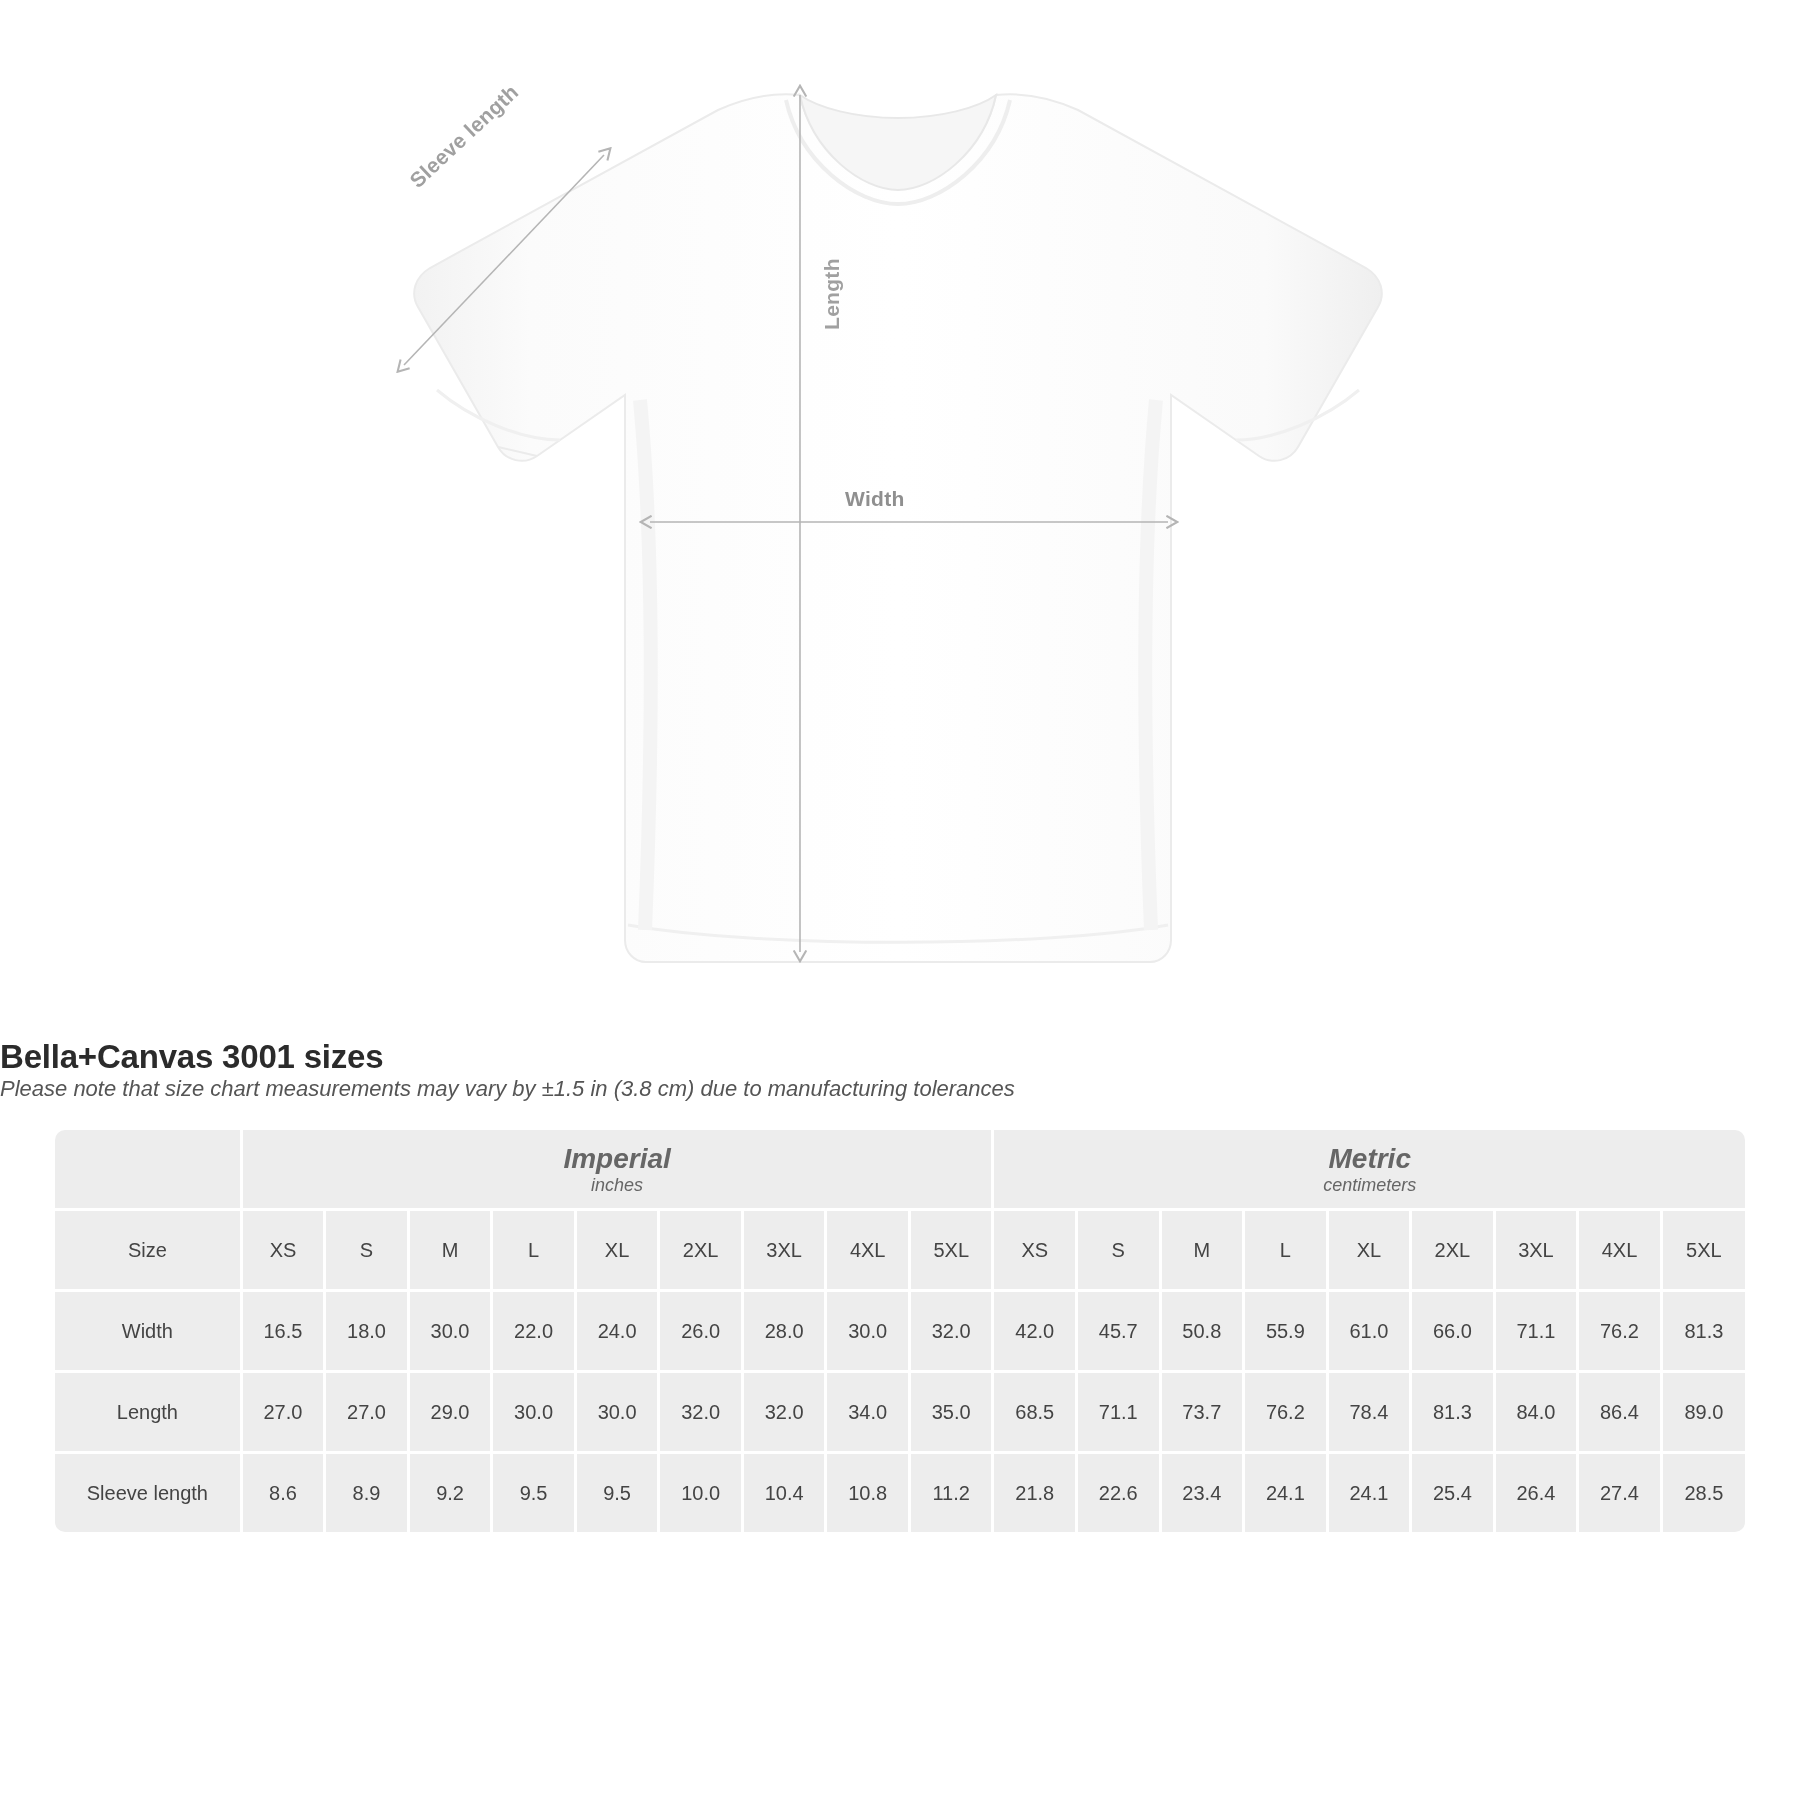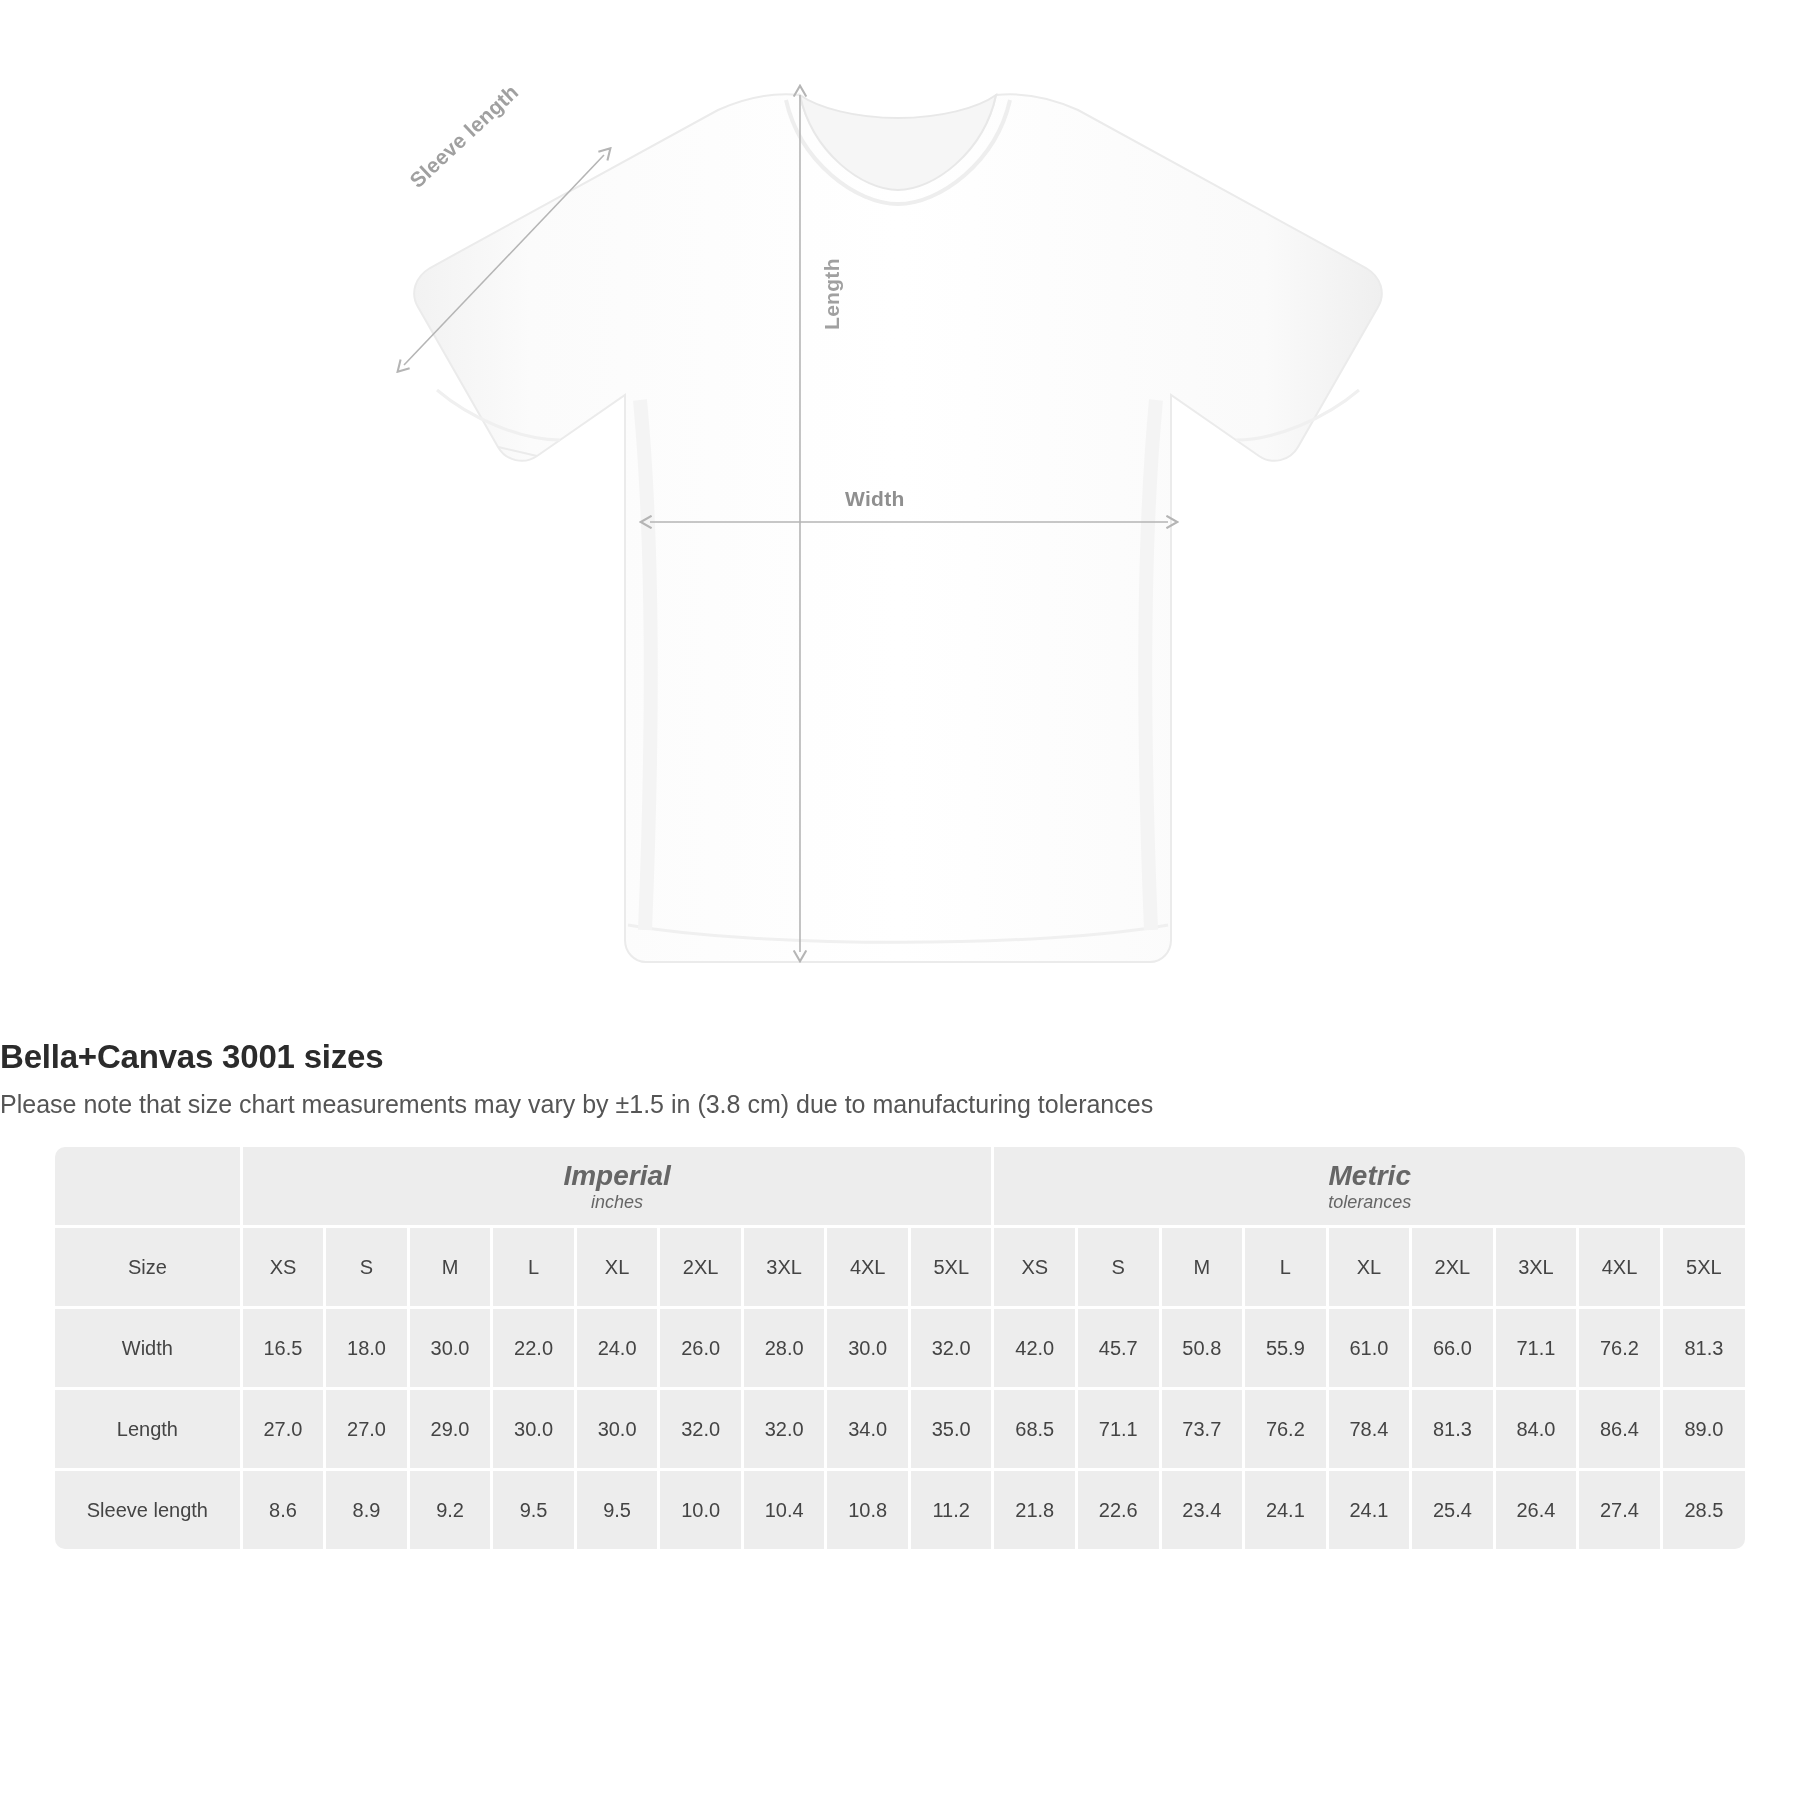--- a/index.html
+++ b/index.html
@@ -63,23 +63,23 @@
   .title-block {
     margin-top: 8px;
   }
   .chart-title {
     font-size: 33px;
     font-weight: bold;
     color: #2b2b2b;
     letter-spacing: -0.2px;
   }
   .chart-note {
-    font-size: 25px;
+    font-size: 22px;
+    font-style: italic;
     color: #555;
-    margin-top: 14px;
   }
 
   
   .table-wrap {
     margin: 28px 55px 0 55px;
     border-radius: 10px;
     overflow: hidden;
   }
   table.size-table {
     border-collapse: collapse;
@@ -246,21 +246,21 @@
         </colgroup>
       <tbody id="table-body">
           <tr class="head-row">
             <td class="corner-cell unit-head"></td>
             <td class="unit-head" colspan="9">
               <div class="unit-name">Imperial</div>
               <div class="unit-sub">inches</div>
             </td>
             <td class="unit-head" colspan="9">
               <div class="unit-name">Metric</div>
-              <div class="unit-sub">tolerances</div>
+              <div class="unit-sub">centimeters</div>
             </td>
           </tr>
           <tr>
             <td class="size-head">Size</td>
             <td class="size-head">XS</td>
             <td class="size-head">S</td>
             <td class="size-head">M</td>
             <td class="size-head">L</td>
             <td class="size-head">XL</td>
             <td class="size-head">2XL</td>

